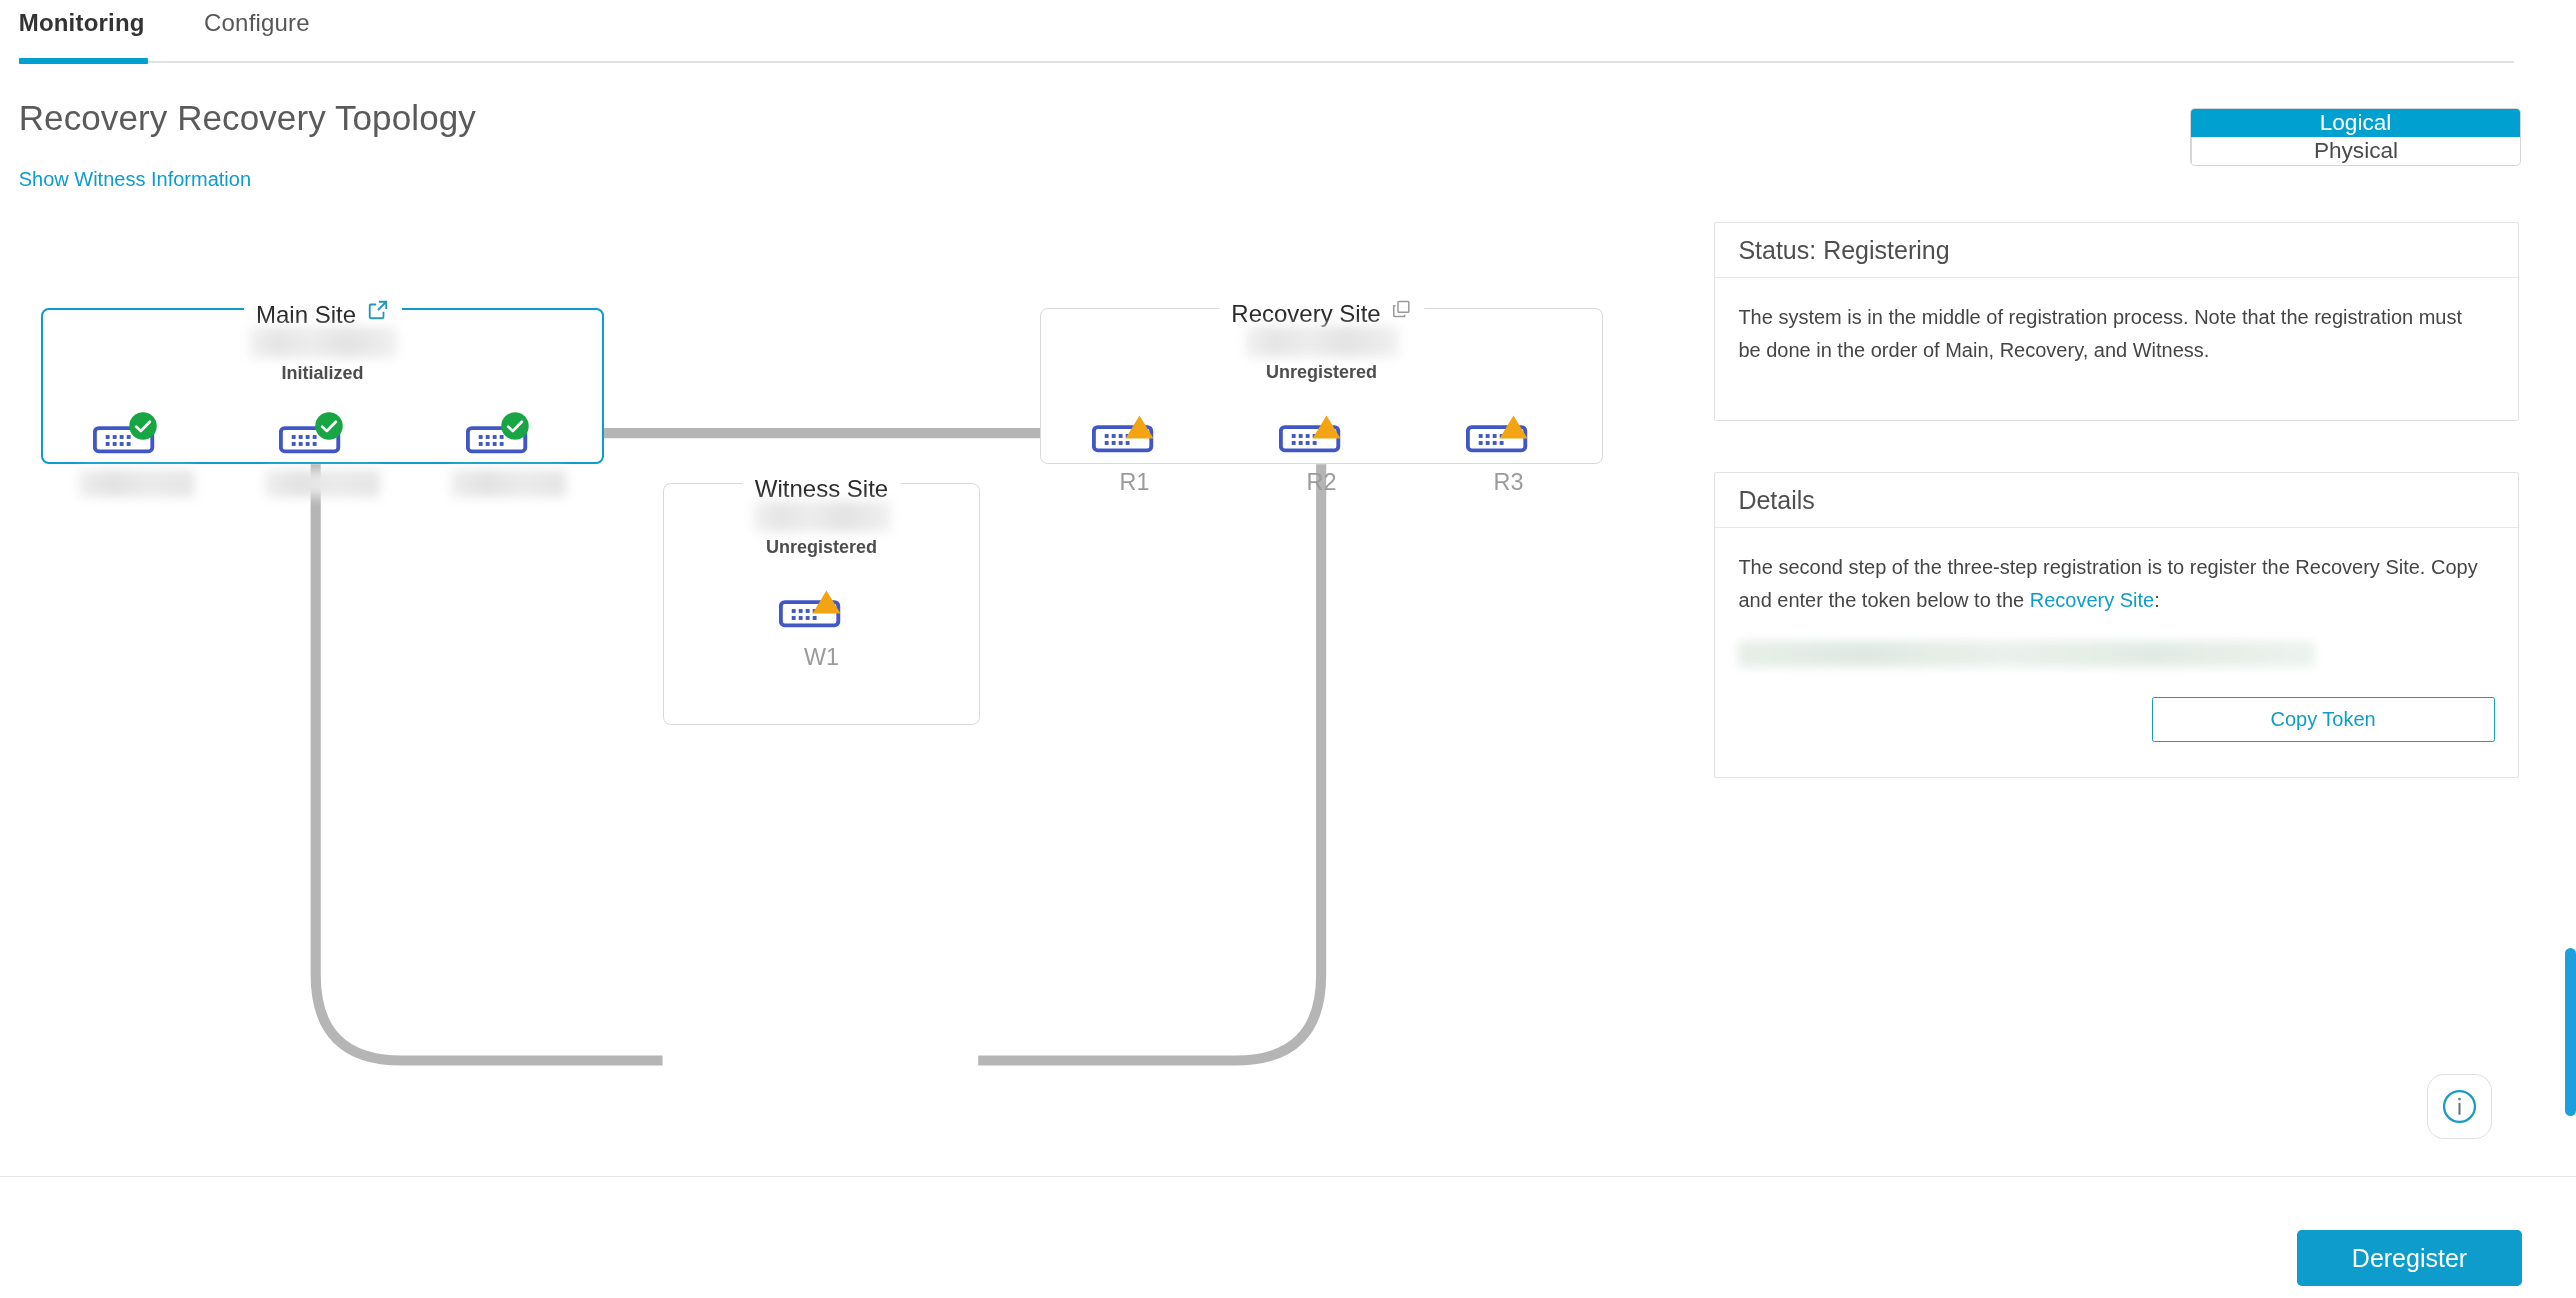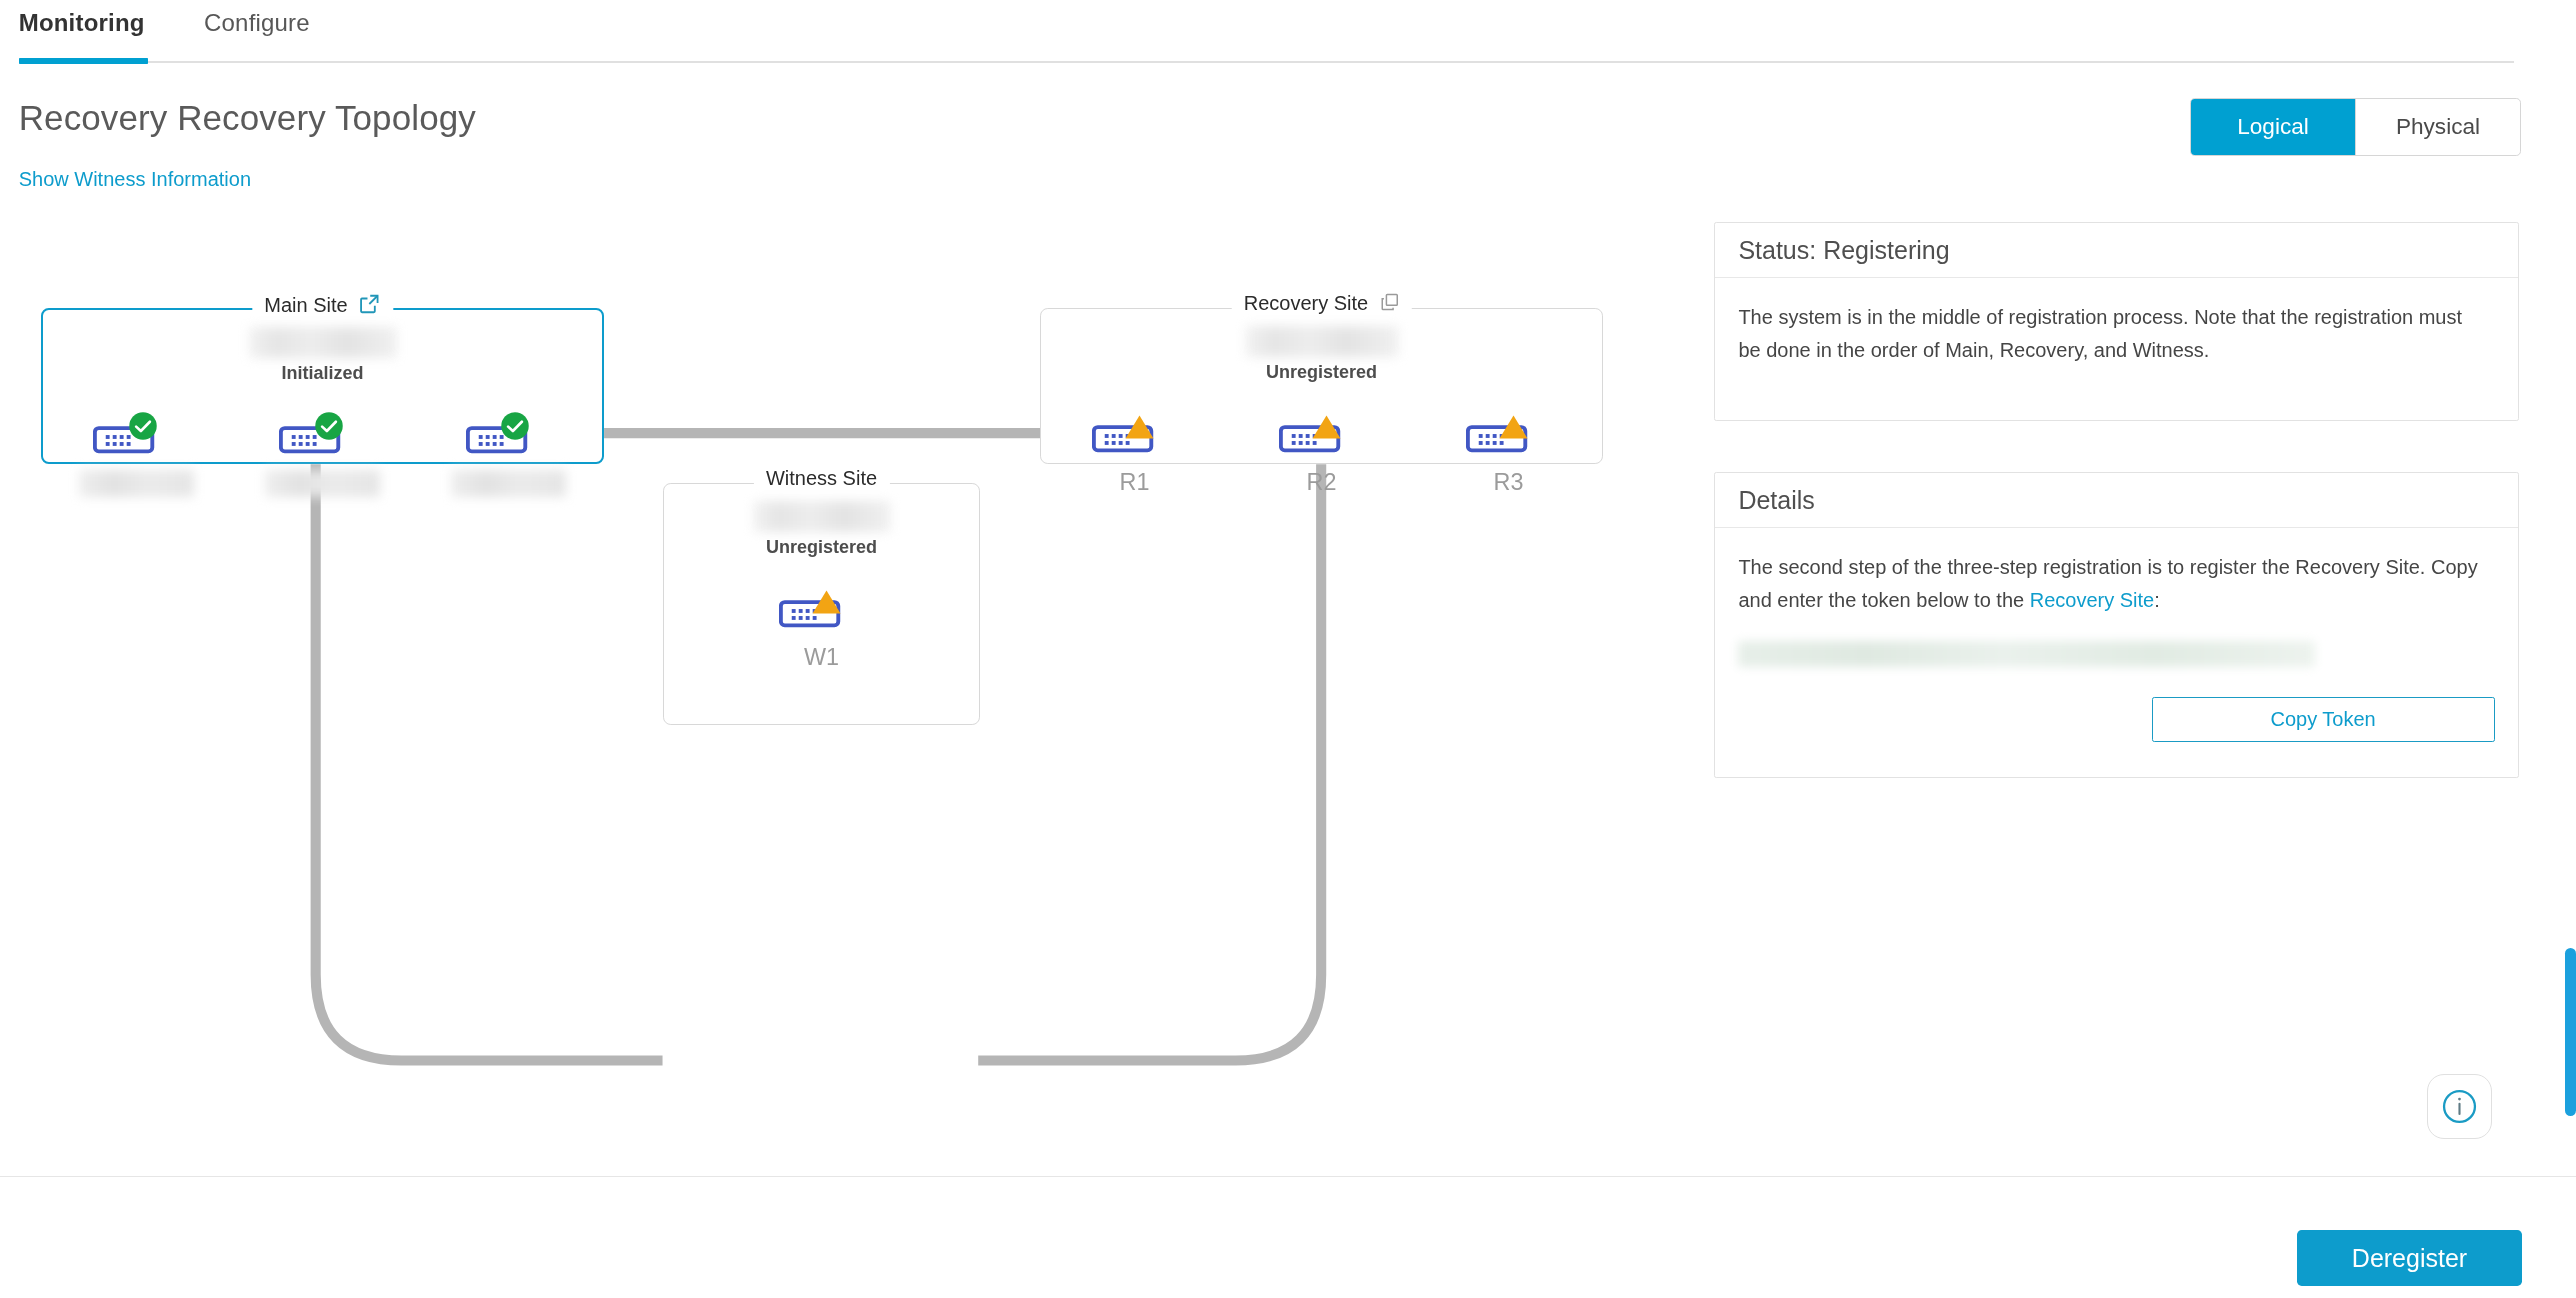--- a/index.html
+++ b/index.html
@@ -35,24 +35,24 @@
     position: absolute; left: 18.7px; top: 98px;
     font-size: 35px; font-weight: 400; color: #5a5a5a; letter-spacing: 0.1px;
   }
   .detail-link {
     position: absolute; left: 18.7px; top: 168px;
     font-size: 20px; color: #0d9ccc; cursor: pointer;
   }
 
   
   .view-toggle {
-    position: absolute; left: 2190px; top: 98px;
+    position: absolute; left: 2190px; top: 108px;
     width: 331px; height: 58px;
     border: 0.8px solid #d6d6d6; border-radius: 4.7px; overflow: hidden;
-    display: flex; background: #ffffff;
+    display: flex; background: #ffffff; flex-direction: column;
   }
   .view-toggle .seg {
     flex: 1; display: flex; align-items: center; justify-content: center;
     font-size: 22.6px; color: #4a4a4a; cursor: pointer;
   }
   .view-toggle .seg.active { background: #00a0d1; color: #ffffff; }
   .view-toggle .seg + .seg { border-left: 0.8px solid #d6d6d6; }
 
   
   .canvas {
@@ -65,21 +65,21 @@
     border: 1.6px solid #d8d8d8; border-radius: 7.8px;
     background: #ffffff;
   }
   .node.selected { border: 2.3px solid #0d9ccc; }
 
   .node-label {
     position: absolute; top: -17px; left: 50%; transform: translateX(-50%);
     background: #ffffff; padding: 0 12.5px;
     display: flex; align-items: center; gap: 11px; white-space: nowrap;
   }
-  .node-label .txt { font-size: 20px; color: #2b2b2b; }
+  .node-label .txt { font-size: 24px; color: #2b2b2b; margin-top: 8px; }
 
   .node-host {
     position: absolute; left: 50%; transform: translateX(-50%);
     top: 17px; height: 31px; border-radius: 2.3px;
     background: linear-gradient(90deg,#f1f1f1 0%, #e4e4e4 18%, #ececec 42%, #e2e2e2 66%, #efefef 100%);
     filter: blur(5.5px); opacity: .95;
   }
   .node-status {
     position: absolute; left: 0; right: 0; top: 53px; text-align: center;
     font-size: 18px; font-weight: 700; color: #4d4d4d;

